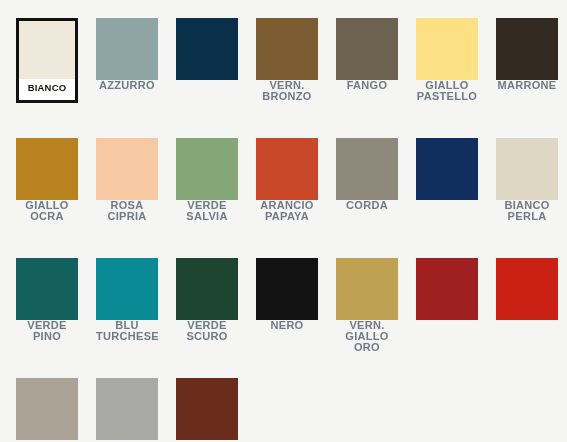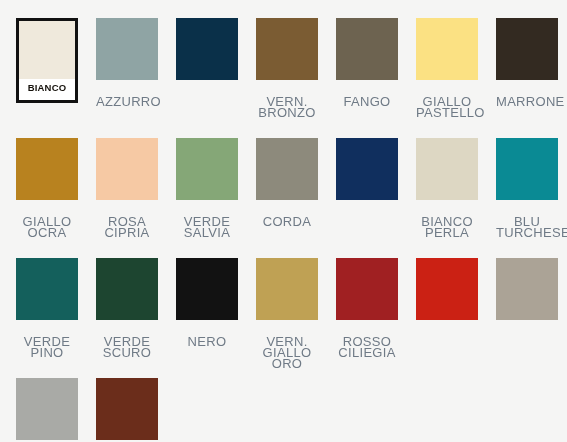--- a/index.html
+++ b/index.html
@@ -45,28 +45,28 @@
   .swatch-chip {
     width: 62px;
     height: 62px;
     box-sizing: border-box;
     display: block;
   }
 
   .swatch-label {
     display: block;
     width: 62px;
-    margin-top: 16px;
+    margin-top: 0;
     text-align: center;
     color: #6f7a86;
     font-family: "Liberation Sans", sans-serif;
-    font-size: 13px;
+    font-size: 11px;
     line-height: 11px;
     letter-spacing: 0.3px;
-    font-weight: 400;
+    font-weight: 700;
     font-variant: small-caps;
     text-transform: uppercase;
     white-space: pre-line;
     -webkit-font-smoothing: antialiased;
   }
 
   
   .swatch-cell.is-selected .swatch-card {
     position: absolute;
     left: 0;
@@ -144,58 +144,61 @@
       <div class="swatch-cell">
         <span class="swatch-chip" style="background: rgb(246, 201, 164);"></span>
         <span class="swatch-label">ROSA CIPRIA</span>
       </div>
       <div class="swatch-cell">
         <span class="swatch-chip" style="background: rgb(133, 167, 119);"></span>
         <span class="swatch-label">VERDE
 SALVIA</span>
       </div>
       <div class="swatch-cell">
+        <span class="swatch-chip" style="background: rgb(201, 72, 42);"></span>
+        <span class="swatch-label">ARANCIO
+PAPAYA</span>
+      </div>
+      <div class="swatch-cell">
         <span class="swatch-chip" style="background: rgb(141, 138, 124);"></span>
         <span class="swatch-label">CORDA</span>
       </div>
       <div class="swatch-cell">
         <span class="swatch-chip" style="background: rgb(16, 47, 94);"></span>
       </div>
       <div class="swatch-cell">
         <span class="swatch-chip" style="background: rgb(221, 215, 195);"></span>
         <span class="swatch-label">BIANCO
 PERLA</span>
       </div>
       <div class="swatch-cell">
+        <span class="swatch-chip" style="background: rgb(20, 96, 92);"></span>
+        <span class="swatch-label">VERDE PINO</span>
+      </div>
+      <div class="swatch-cell">
         <span class="swatch-chip" style="background: rgb(10, 138, 148);"></span>
         <span class="swatch-label">BLU
 TURCHESE</span>
       </div>
       <div class="swatch-cell">
-        <span class="swatch-chip" style="background: rgb(20, 96, 92);"></span>
-        <span class="swatch-label">VERDE PINO</span>
-      </div>
-      <div class="swatch-cell">
         <span class="swatch-chip" style="background: rgb(29, 69, 48);"></span>
         <span class="swatch-label">VERDE
 SCURO</span>
       </div>
       <div class="swatch-cell">
         <span class="swatch-chip" style="background: rgb(18, 18, 18);"></span>
         <span class="swatch-label">NERO</span>
       </div>
       <div class="swatch-cell">
         <span class="swatch-chip" style="background: rgb(191, 161, 84);"></span>
         <span class="swatch-label">VERN.
 GIALLO ORO</span>
       </div>
       <div class="swatch-cell">
         <span class="swatch-chip" style="background: rgb(160, 32, 34);"></span>
-        <span class="swatch-label">ROSSO
-CILIEGIA</span>
       </div>
       <div class="swatch-cell is-clipped">
         <span class="swatch-chip" style="background: rgb(203, 33, 20);"></span>
         <span class="swatch-label"></span>
       </div>
       <div class="swatch-cell is-clipped">
         <span class="swatch-chip" style="background: rgb(171, 163, 150);"></span>
         <span class="swatch-label"></span>
       </div>
       <div class="swatch-cell is-clipped">

